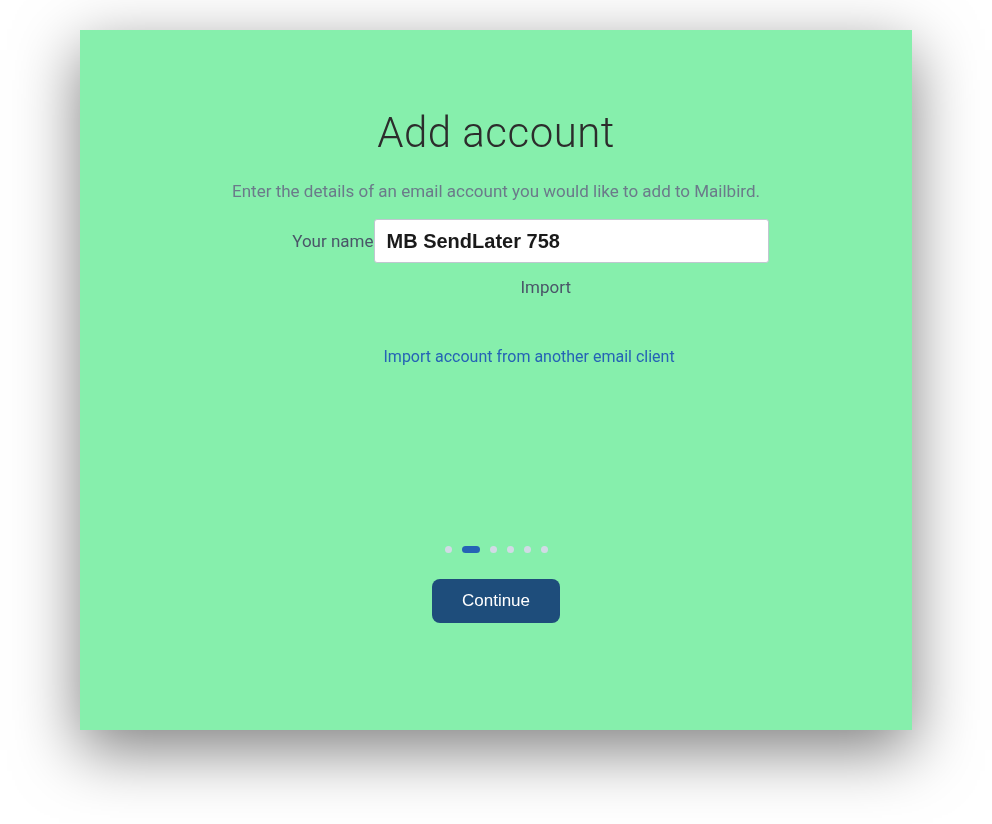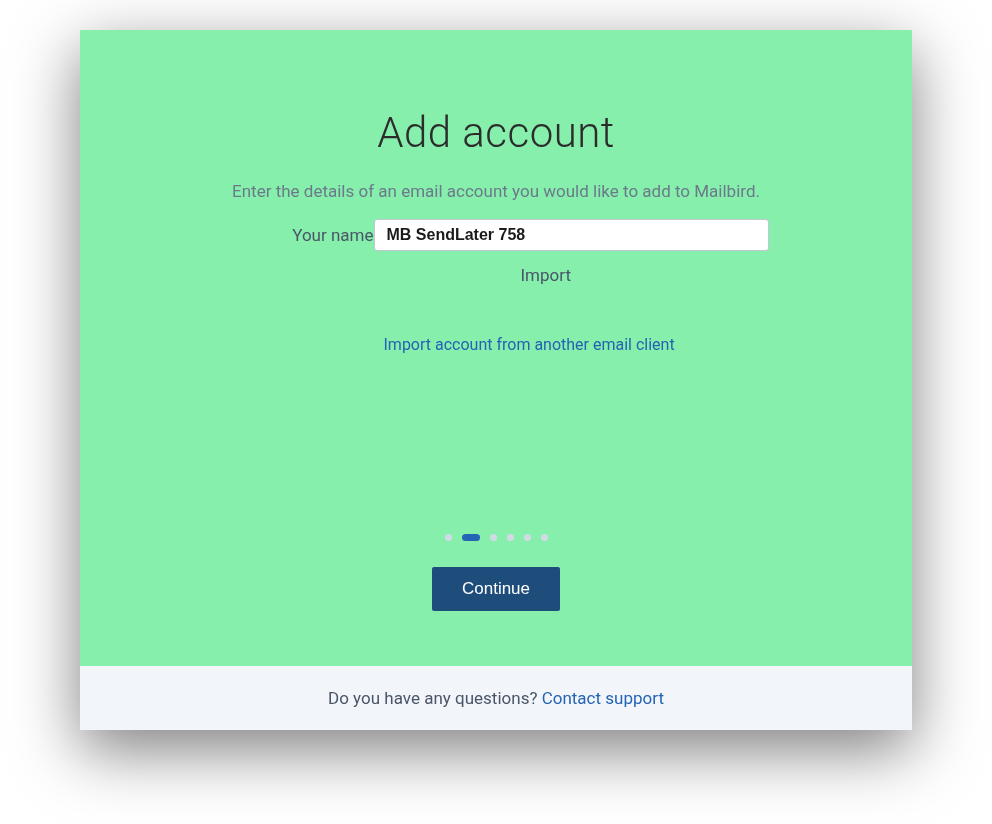--- a/index.html
+++ b/index.html
@@ -53,25 +53,25 @@
       justify-content: center;
     }
     .form-label {
       width: 150px;
       text-align: right;
       font-size: 17px;
       color: #4a5568;
     }
     .form-input {
       width: 395px;
-      height: 32px;
+      height: 44px;
       border: 1px solid #c0c7d0;
       border-radius: 3px;
       padding: 0 12px;
-      font-size: 16px;
+      font-size: 20px;
       font-weight: 600;
       color: #1a1a1a;
       outline: none;
     }
     .import-row {
       width: 100%;
       display: flex;
       justify-content: center;
     }
     .import-link-inner {
@@ -102,21 +102,21 @@
       border-radius: 4px;
       background: #2563b5;
     }
     .continue-btn {
       margin-top: 26px;
       background: #1e4d7b;
       color: #ffffff;
       border: none;
       padding: 12px 30px;
       font-size: 17px;
-      border-radius: 2px;
+      border-radius: 8px;
       cursor: pointer;
     }
     .footer {
       background: #f2f6fa;
       padding: 22px 0;
       text-align: center;
       font-size: 17px;
       color: #4a5568;
     }
     .footer-link {
@@ -150,16 +150,13 @@
       <span class="dot active"></span>
       <span class="dot"></span>
       <span class="dot"></span>
       <span class="dot"></span>
       <span class="dot"></span>
     </div>
 
     <button class="continue-btn">Continue</button>
   </div>
 
-  <div class="footer">
-    <span>Do you have any questions? </span><a class="footer-link">Contact support</a>
-  </div>
 </div>
 
 </body></html>

